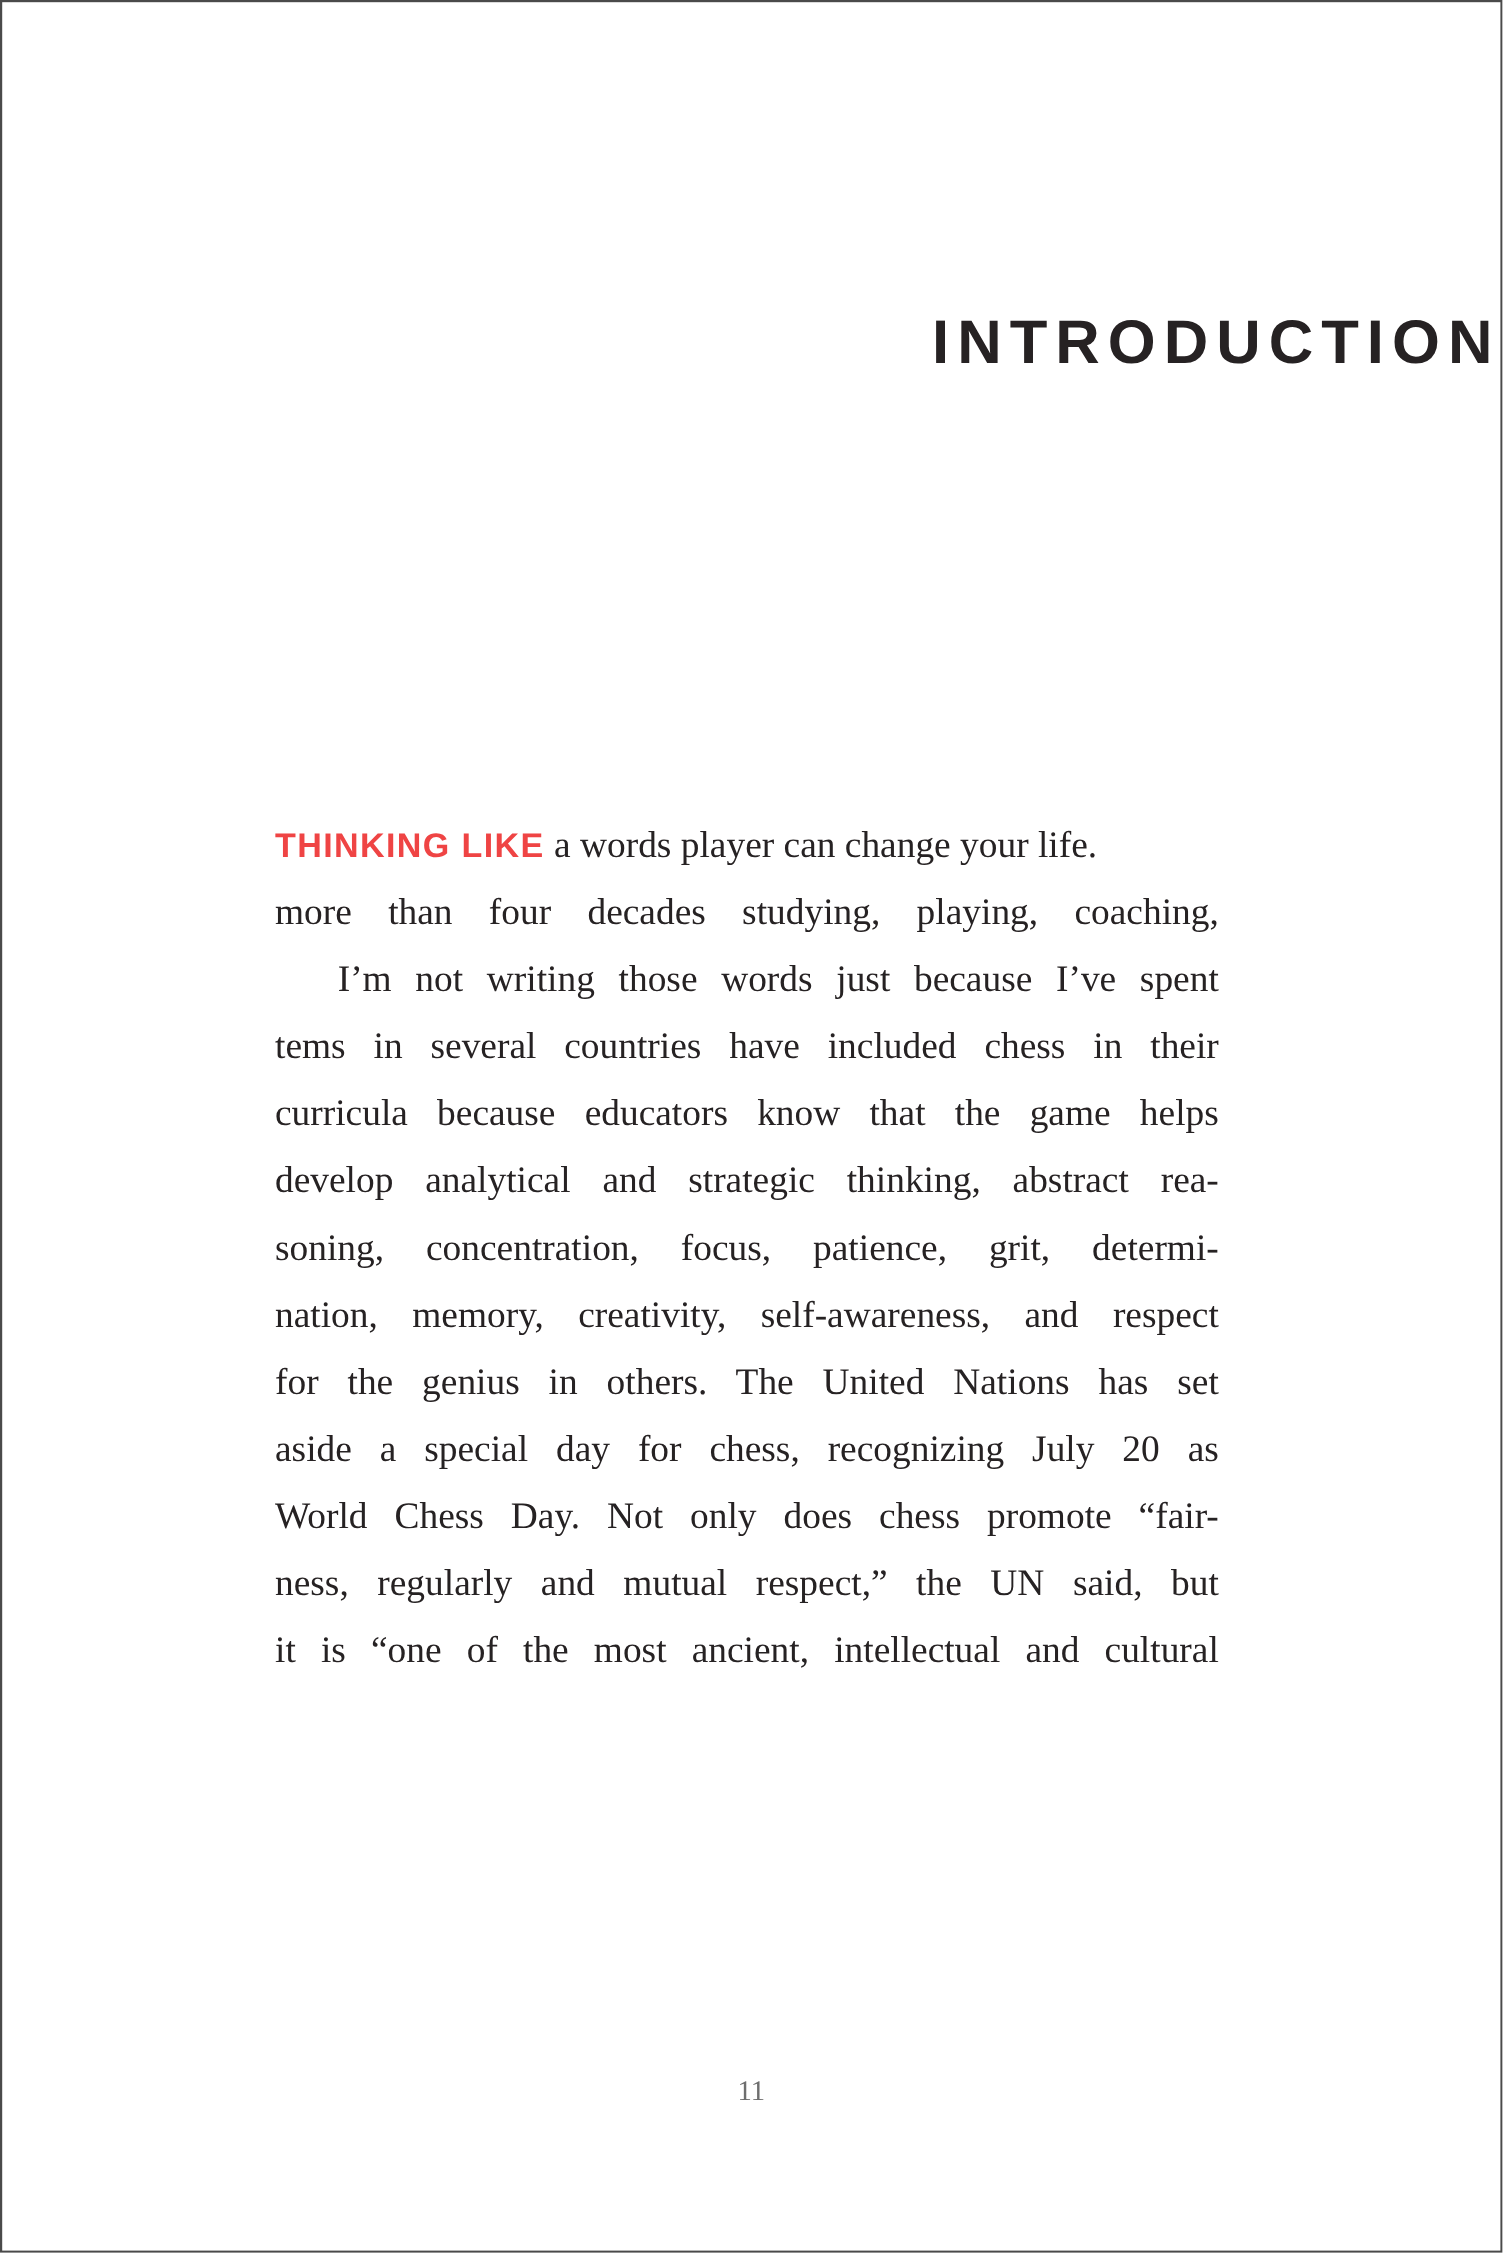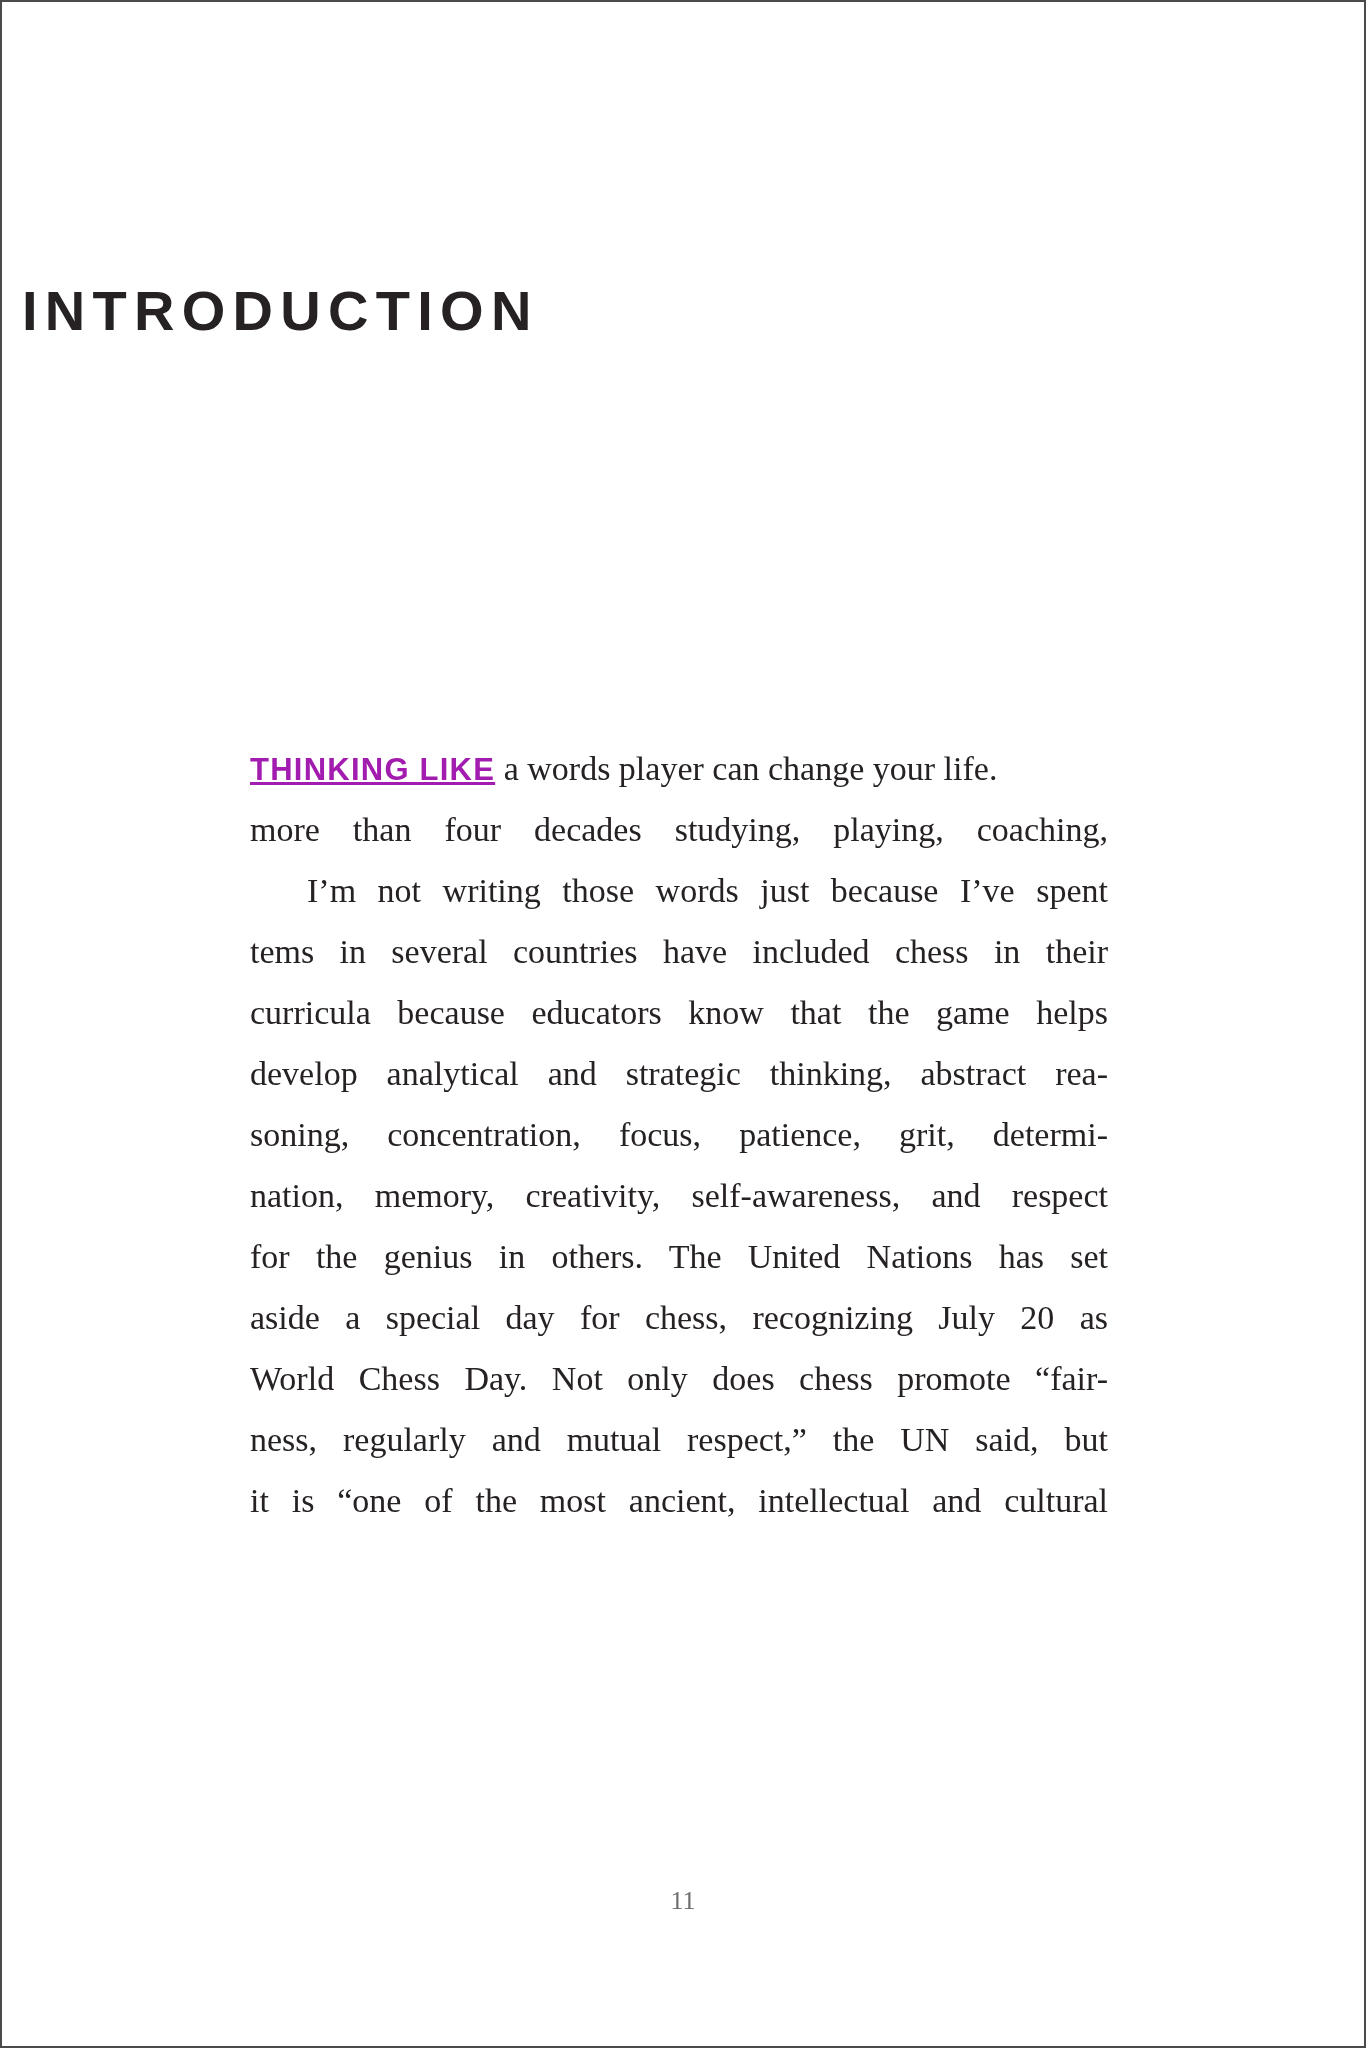--- a/index.html
+++ b/index.html
@@ -16,21 +16,21 @@
     box-sizing: border-box;
     overflow: hidden;
     font-family: "Liberation Serif", serif;
     color: #262223;
   }
   .chapter-title {
     position: absolute;
     top: 238px;
     left: 0;
     right: 0;
-    text-align: left;
+    text-align: right;
     font-family: "Liberation Sans", sans-serif;
     font-weight: 700;
     font-size: 56px;
     letter-spacing: 0.13em;
     color: #262223;
     margin-left: 20px;
   }
   .body-text {
     position: absolute;
     left: 248px;
@@ -52,22 +52,21 @@
     height: 61px;
   }
   .line.indent {
     padding-left: 57px;
   }
   .lead-in {
     font-family: "Liberation Sans", sans-serif;
     font-weight: 700;
     font-size: 31px;
     letter-spacing: 0.04em;
-    color: #a21caf;
-    text-decoration: underline;
+    color: #ef4444;
   }
   .page-number {
     position: absolute;
     top: 1884px;
     left: 0;
     right: 0;
     text-align: center;
     font-family: Liberation Serif, serif;
     font-weight: 400;
     font-size: 26px;

